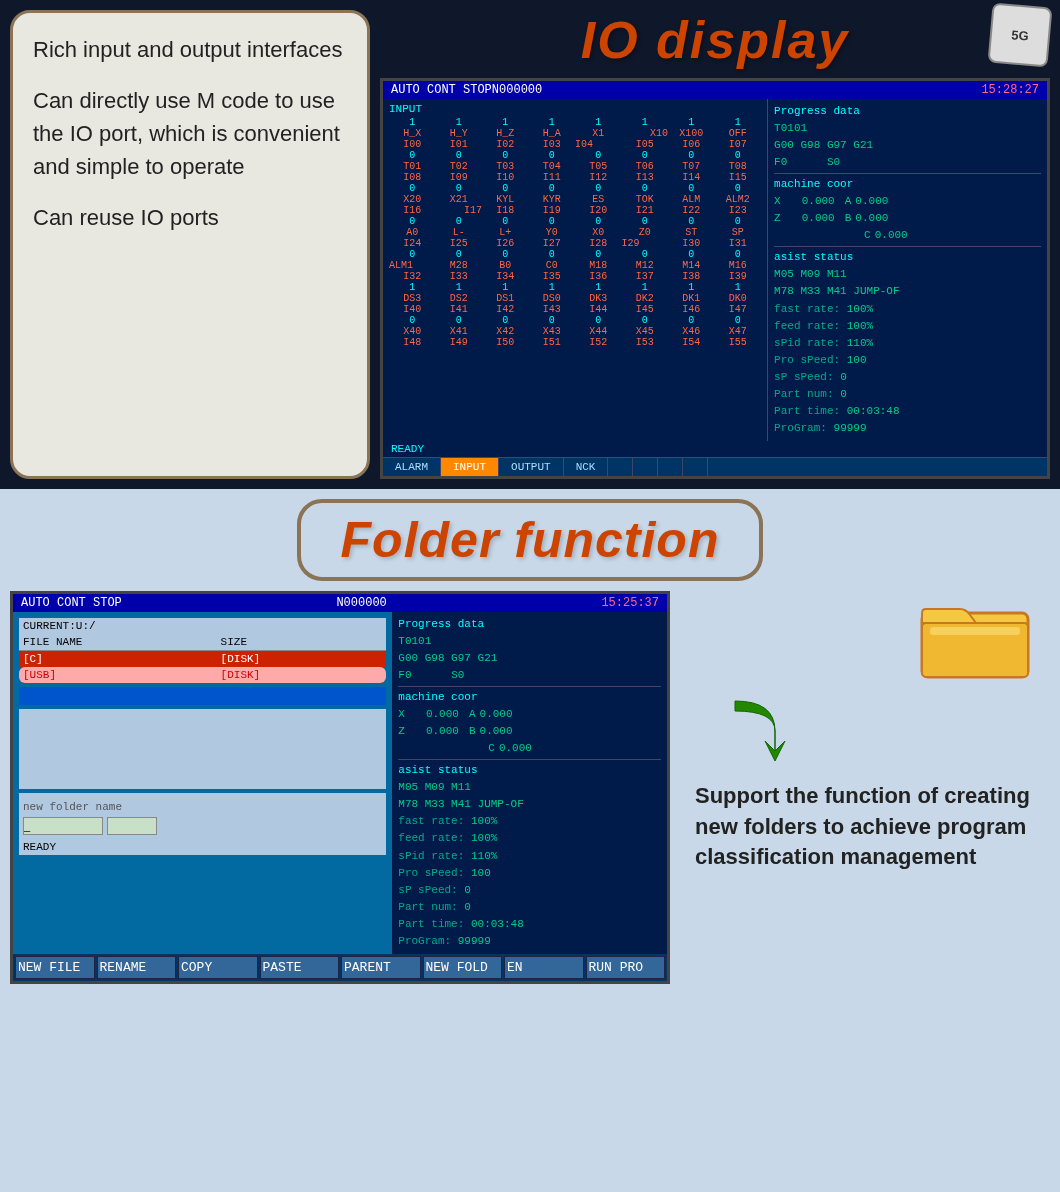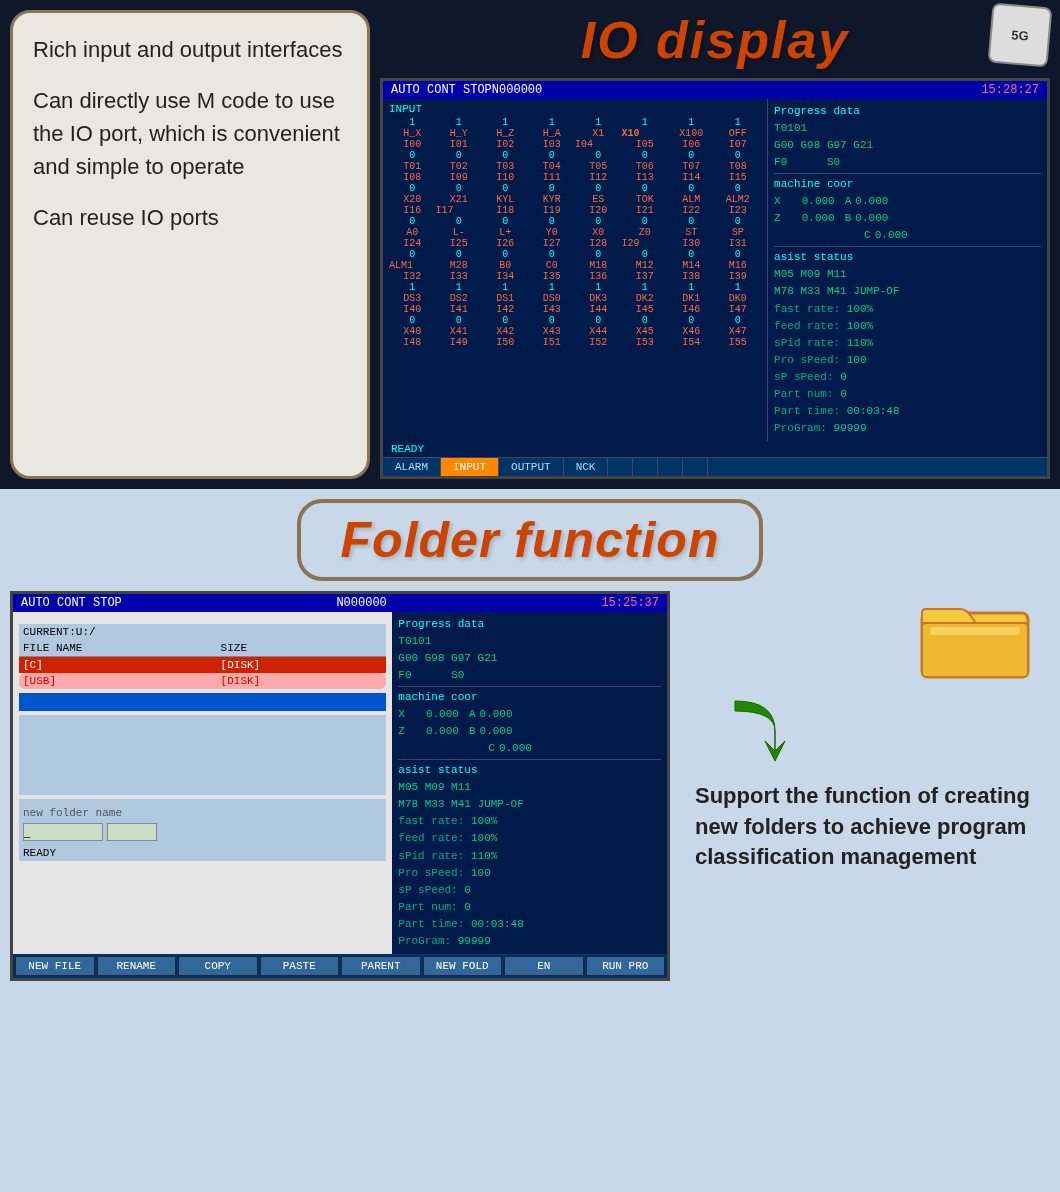--- a/index.html
+++ b/index.html
@@ -288,22 +288,22 @@
       height: 18px;
       margin: 4px 0;
     }
 
     .cnc-body2 {
       display: flex;
     }
 
     .cnc-left2 {
       width: 58%;
-      padding: 12px 6px;
-      background: #e5e5e5;
+      padding: 6px 6px;
+      background: #0369a1;
       color: #000;
     }
 
     .cnc-right2 {
       width: 42%;
       padding: 4px 6px;
       color: #00cc88;
       background: #001a4a;
       font-family: 'Courier New', monospace;
       font-size: 11px;
@@ -314,23 +314,23 @@
       background: #003366;
       gap: 2px;
       padding: 2px;
     }
 
     .btn-bottom {
       flex: 1;
       background: #336699;
       color: white;
       border: 1px solid #224;
-      font-size: 11px;
+      font-size: 13px;
       padding: 3px 2px;
-      text-align: center;
+      text-align: left;
       cursor: pointer;
       font-family: 'Courier New', monospace;
     }
 
     .right-description {
       flex: 1;
       display: flex;
       flex-direction: column;
       gap: 10px;
     }
@@ -397,21 +397,21 @@
                 <span style="text-align:center;">1</span>
                 <span style="text-align:center;">1</span>
                 <span style="text-align:center;">1</span>
             </div>
             <div style="display:grid;grid-template-columns:repeat(8,1fr);color:#ff6644;">
               <span style="text-align:center;">H_X</span>
                 <span style="text-align:center;">H_Y</span>
                 <span style="text-align:center;">H_Z</span>
                 <span style="text-align:center;">H_A</span>
                 <span style="text-align:center;">X1</span>
-                <span style="text-align:left;font-weight:bold;">X10</span>
+                <span style="text-align:right;">X10</span>
                 <span style="text-align:center;">X100</span>
                 <span style="text-align:center;">OFF</span>
             </div>
             <div style="display:grid;grid-template-columns:repeat(8,1fr);color:#ff6644;">
               <span style="text-align:center;">I00</span>
                 <span style="text-align:center;">I01</span>
                 <span style="text-align:center;">I02</span>
                 <span style="text-align:center;">I03</span>
                 <span style="">I04</span>
                 <span style="text-align:center;">I05</span>
@@ -465,21 +465,21 @@
                 <span style="text-align:center;">X21</span>
                 <span style="text-align:center;">KYL</span>
                 <span style="text-align:center;">KYR</span>
                 <span style="text-align:center;">ES</span>
                 <span style="text-align:center;">TOK</span>
                 <span style="text-align:center;">ALM</span>
                 <span style="text-align:center;">ALM2</span>
             </div>
             <div style="display:grid;grid-template-columns:repeat(8,1fr);color:#ff6644;">
               <span style="text-align:center;">I16</span>
-                <span style="text-align:left;">I17</span>
+                <span style="text-align:right;">I17</span>
                 <span style="text-align:center;">I18</span>
                 <span style="text-align:center;">I19</span>
                 <span style="text-align:center;">I20</span>
                 <span style="text-align:center;">I21</span>
                 <span style="text-align:center;">I22</span>
                 <span style="text-align:center;">I23</span>
             </div>
 
             <div style="display:grid;grid-template-columns:repeat(8,1fr);color:#00ffff;">
               <span style="text-align:center;">0</span>

